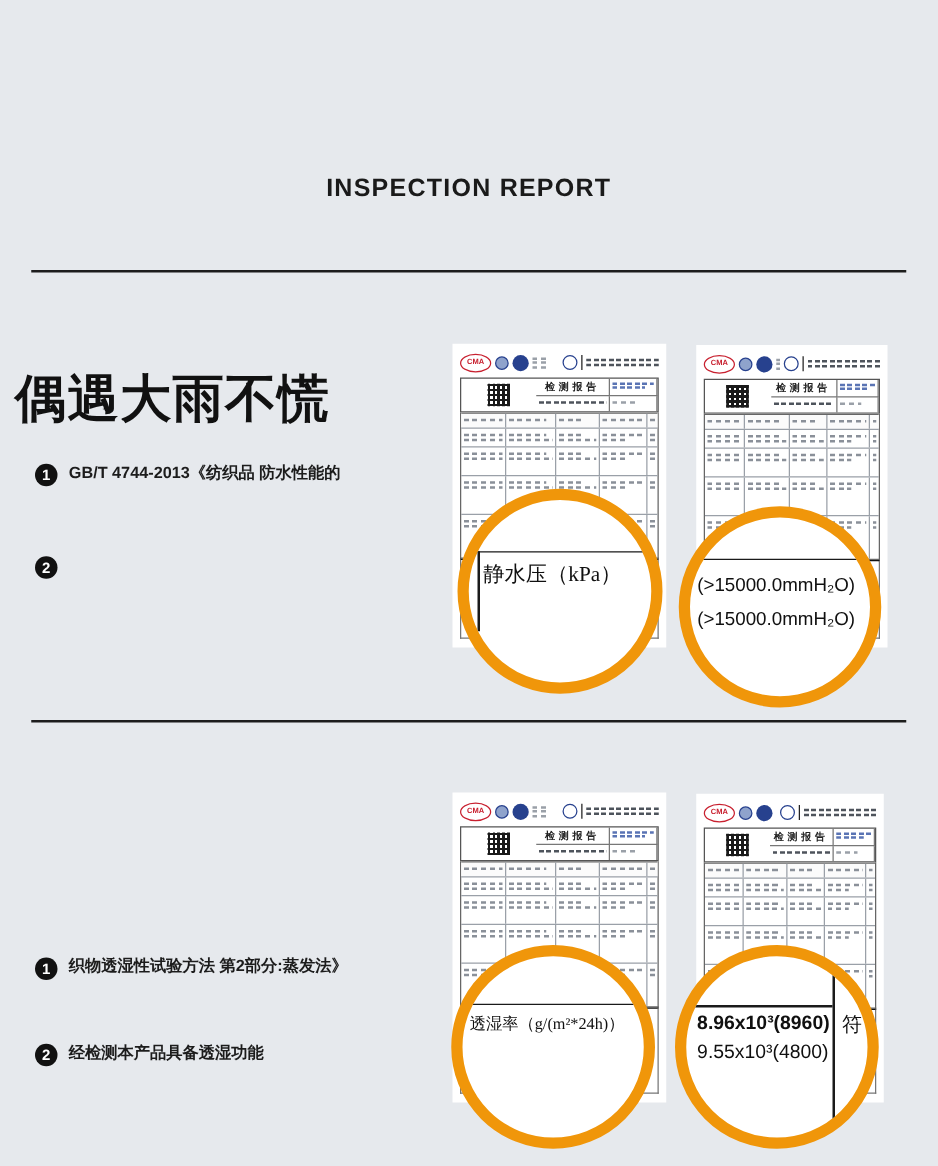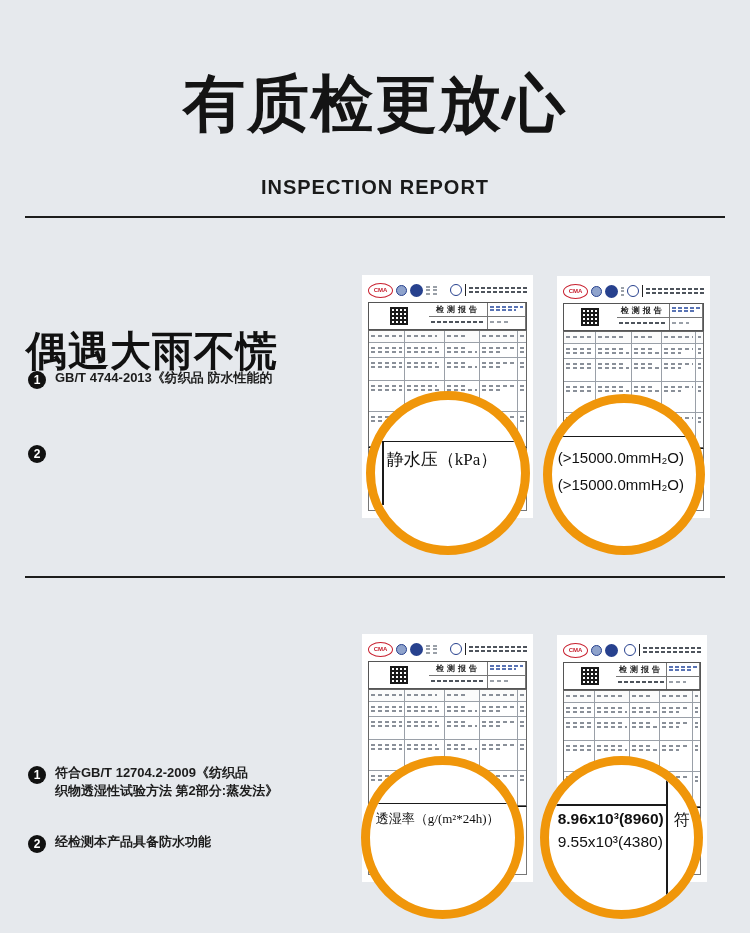--- a/index.html
+++ b/index.html
@@ -3,27 +3,27 @@
 <meta charset="utf-8">
 <style>
   html,body { margin:0; padding:0; background:#e6e9ed; }
   .page { position:relative; width:750px; height:933px; margin:0 auto; overflow:hidden;
           background:#e6e9ed; font-family:"Liberation Sans", sans-serif; color:#161616; }
 
   
   .title { position:absolute; top:62px; left:0; width:100%; text-align:center;
            font-size:62px; font-weight:900; letter-spacing:2px; color:#141414; }
   .subtitle { position:absolute; top:140px; left:0; width:100%; text-align:center;
-              font-size:20px; font-weight:700; letter-spacing:1px; color:#1a1a1a;margin-top:36px; }
+              font-size:20px; font-weight:700; letter-spacing:1px; color:#1a1a1a; }
   .divider { position:absolute; left:25px; width:700px; height:2px; background:#1d1d1d; }
   #divider-1 { top:216px; } #divider-2 { top:576px; }
 
   
-  .sec-heading { position:absolute; left:26px; font-size:41px; font-weight:900;
-                 line-height:1.08; letter-spacing:1px; color:#111; white-space:pre-line;margin-top:32px; }
+  .sec-heading { position:absolute; left:12px; font-size:41px; font-weight:900;
+                 line-height:1.08; letter-spacing:1px; color:#111; white-space:pre-line; }
   #heading-1 { top:297px; } #heading-2 { top:662px; }
   .bullet { position:absolute; left:28px; width:335px; display:flex; gap:9px; }
   #s1-b1 { top:369px; } #s1-b2 { top:443px; }
   #s2-b1 { top:764px; } #s2-b2 { top:833px; }
   .marker { flex:none; width:18px; height:18px; margin-top:2px; border-radius:50%;
             background:#111; color:#fff; font-size:12px; font-weight:700;
             display:flex; align-items:center; justify-content:center; }
   .blines { font-size:13px; font-weight:700; line-height:1.42; color:#1c1c1c; }
 
   
@@ -78,21 +78,21 @@
   .h10 .td { min-height:8px; } .h14 .td { min-height:11px; }
   .h22 .td { min-height:19px; } .h30 .td { min-height:27px; } .h34 .td { min-height:31px; }
   .td:nth-child(2)::before { width:85%; } .td:nth-child(3)::before { width:70%; }
   .td:nth-child(4)::after { width:60%; } .td:nth-child(5)::before { width:90%; }
   .rp-bottom { flex:1; border:1px solid #777; border-top:1.6px solid #111; }
 
   
   .hl-circle { position:absolute; border:9px solid #f0960a; border-radius:50%;
                background:#fff; box-sizing:border-box; overflow:hidden; z-index:5; }
   #c1 { left:366px; top:391px; width:164px; height:164px; }
-  #c2 { left:543px; top:394px; width:162px; height:161px; }
+  #c2 { left:543px; top:405px; width:162px; height:161px; }
   #c3 { left:361px; top:756px; width:163px; height:163px; }
   #c4 { left:540px; top:756px; width:163px; height:163px; }
   .hl-hline { position:absolute; height:1.5px; background:#1a1a1a; }
   .hl-vline { position:absolute; width:1.5px; background:#1a1a1a; }
   .hl-text { position:absolute; white-space:nowrap; color:#101010; }
   .serif { font-family:"Liberation Serif", serif; }
 
   #c1 .hl-hline { left:2%; right:2%; top:28%; }
   #c1 .hl-vline { left:5%; top:28%; height:44%; }
   #c1 .t1 { left:8%; top:33%; font-size:17px; }
@@ -108,21 +108,20 @@
   #c4 .hl-vline { left:81%; top:6%; height:88%; }
   #c4 .t1 { left:6%; top:31%; font-size:15.5px;font-weight:bold; }
   #c4 .t2 { left:6%; top:47%; font-size:15.5px; }
   #c4 .side { left:86%; top:31%; font-size:16px; }
 </style>
 </head>
 <body>
 
 <div class="page">
 
-  <div class="title">有质检更放心</div>
   <div class="subtitle">INSPECTION REPORT</div>
   <div class="divider" id="divider-1"></div>
   <div class="divider" id="divider-2"></div>
 
   <div class="sec-heading" id="heading-1"><span>偶遇大雨不慌</span></div>
 
   <div class="bullet" id="s1-b1">
     <span class="marker">1</span>
     <span class="blines">
       <div>GB/T 4744-2013《纺织品 防水性能的</div>
@@ -291,28 +290,27 @@
     <div class="hl-text t1">(&gt;15000.0mmH₂O)</div>
     <div class="hl-text t2">(&gt;15000.0mmH₂O)</div>
   </div>
 
   <div class="sec-heading" id="heading-2"><br>
     </div>
 
   <div class="bullet" id="s2-b1">
     <span class="marker">1</span>
     <span class="blines">
-      <div>符合GB/T 12704.2-2009《纺织品</div>
       <div>织物透湿性试验方法 第2部分:蒸发法》</div>
     </span>
   </div>
   <div class="bullet" id="s2-b2">
     <span class="marker">2</span>
     <span class="blines">
-      <div>经检测本产品具备防水功能</div>
+      <div>经检测本产品具备透湿功能</div>
     </span>
   </div>
 
   <div class="report-slot slot-a2">
   <div class="rp-logos">
     <span class="cma">
           <span>CMA</span>
         </span>
     <span class="ring r-small"></span>
     <span class="ring r-big"></span>
@@ -459,17 +457,17 @@
 </div>
 
   <div class="hl-circle" id="c3">
     <div class="hl-hline"></div>
     <div class="hl-text serif t1">透湿率（g/(m²*24h)）</div>
   </div>
   <div class="hl-circle" id="c4">
     <div class="hl-hline"></div>
     <div class="hl-vline"></div>
     <div class="hl-text t1">8.96x10³(8960)</div>
-    <div class="hl-text t2">9.55x10³(4380)</div>
+    <div class="hl-text t2">9.55x10³(4800)</div>
     <div class="hl-text serif side">符</div>
   </div>
 
 </div>
 
 </body></html>

